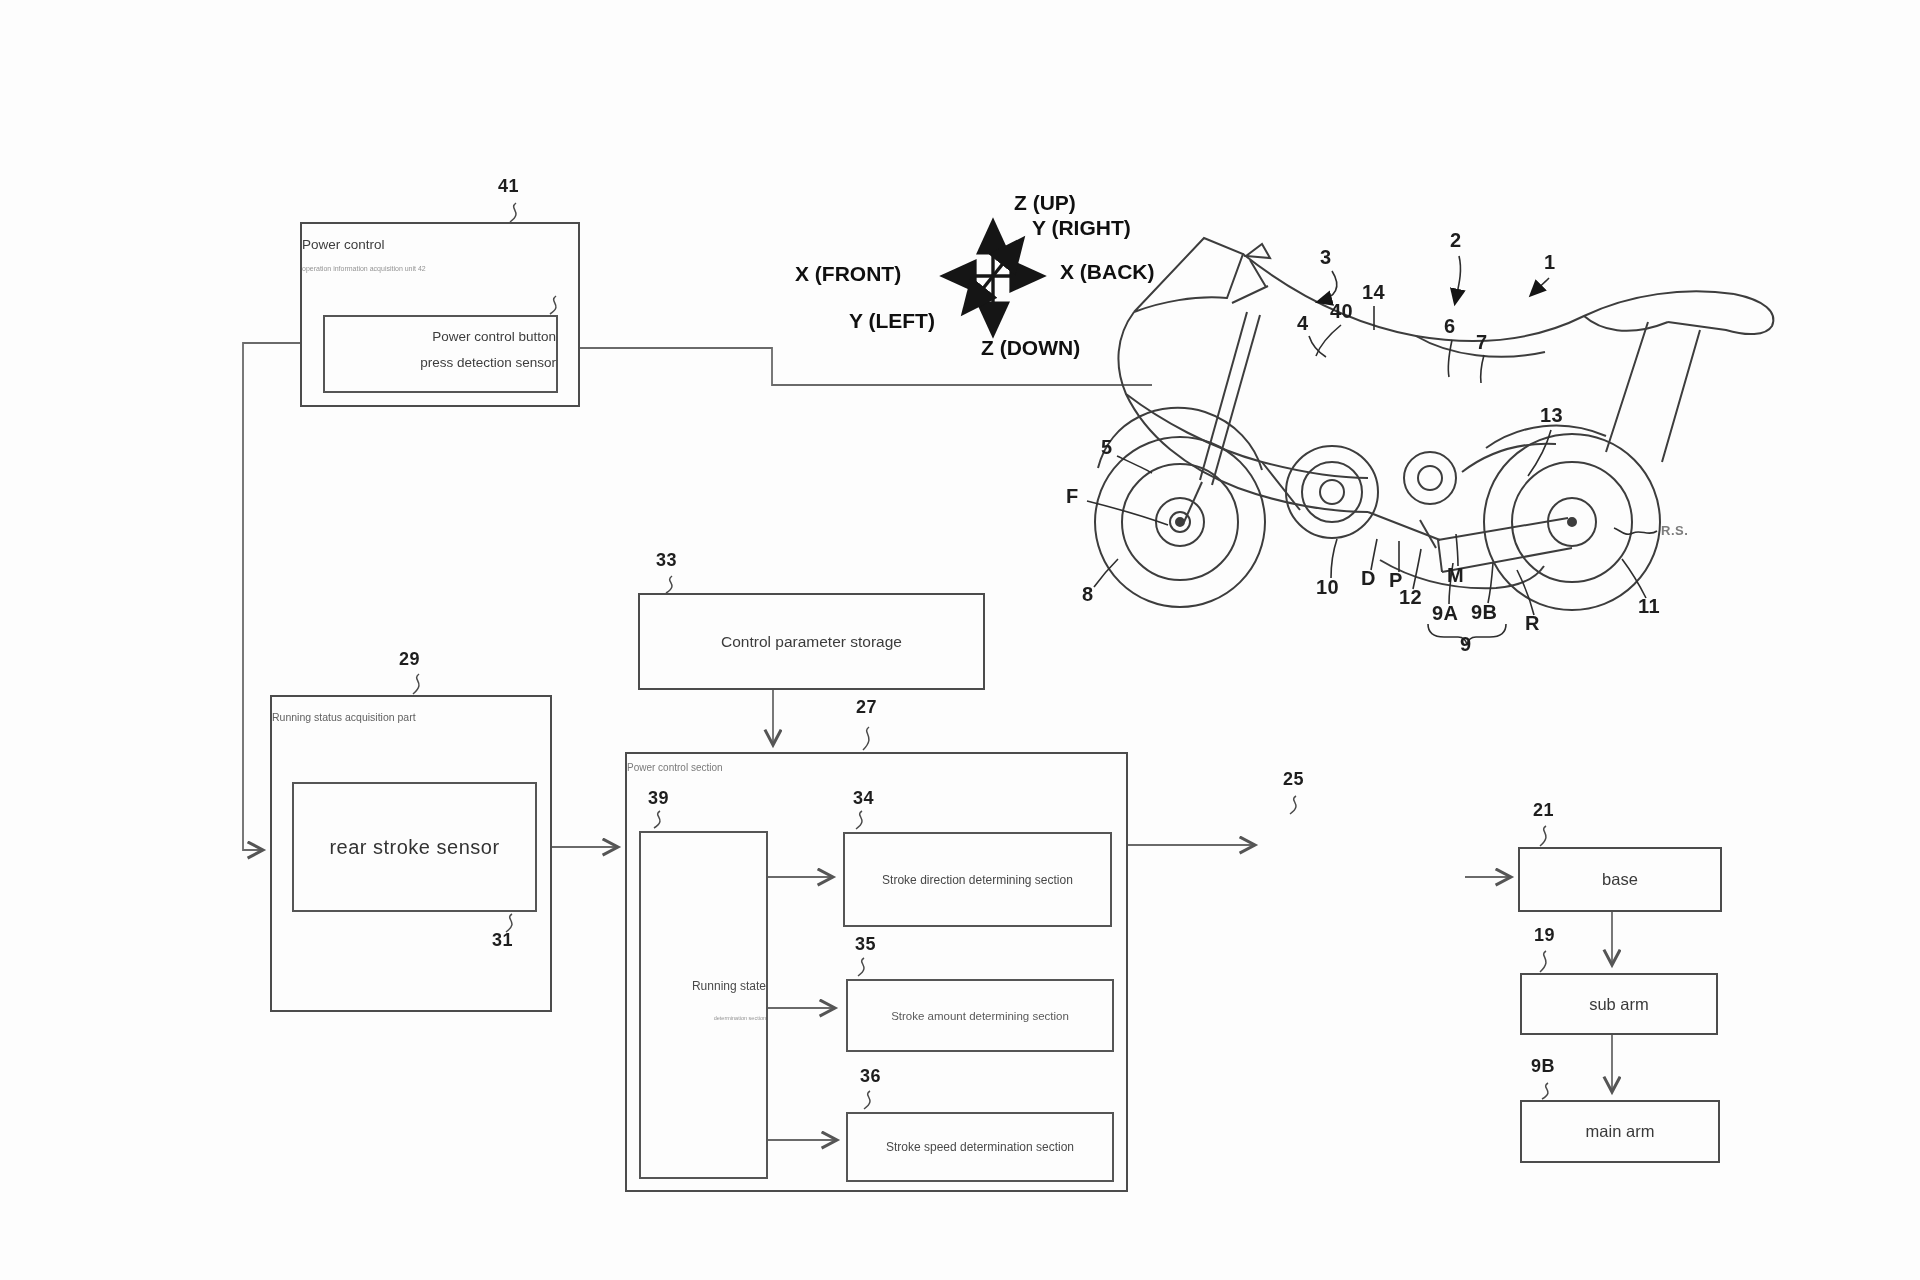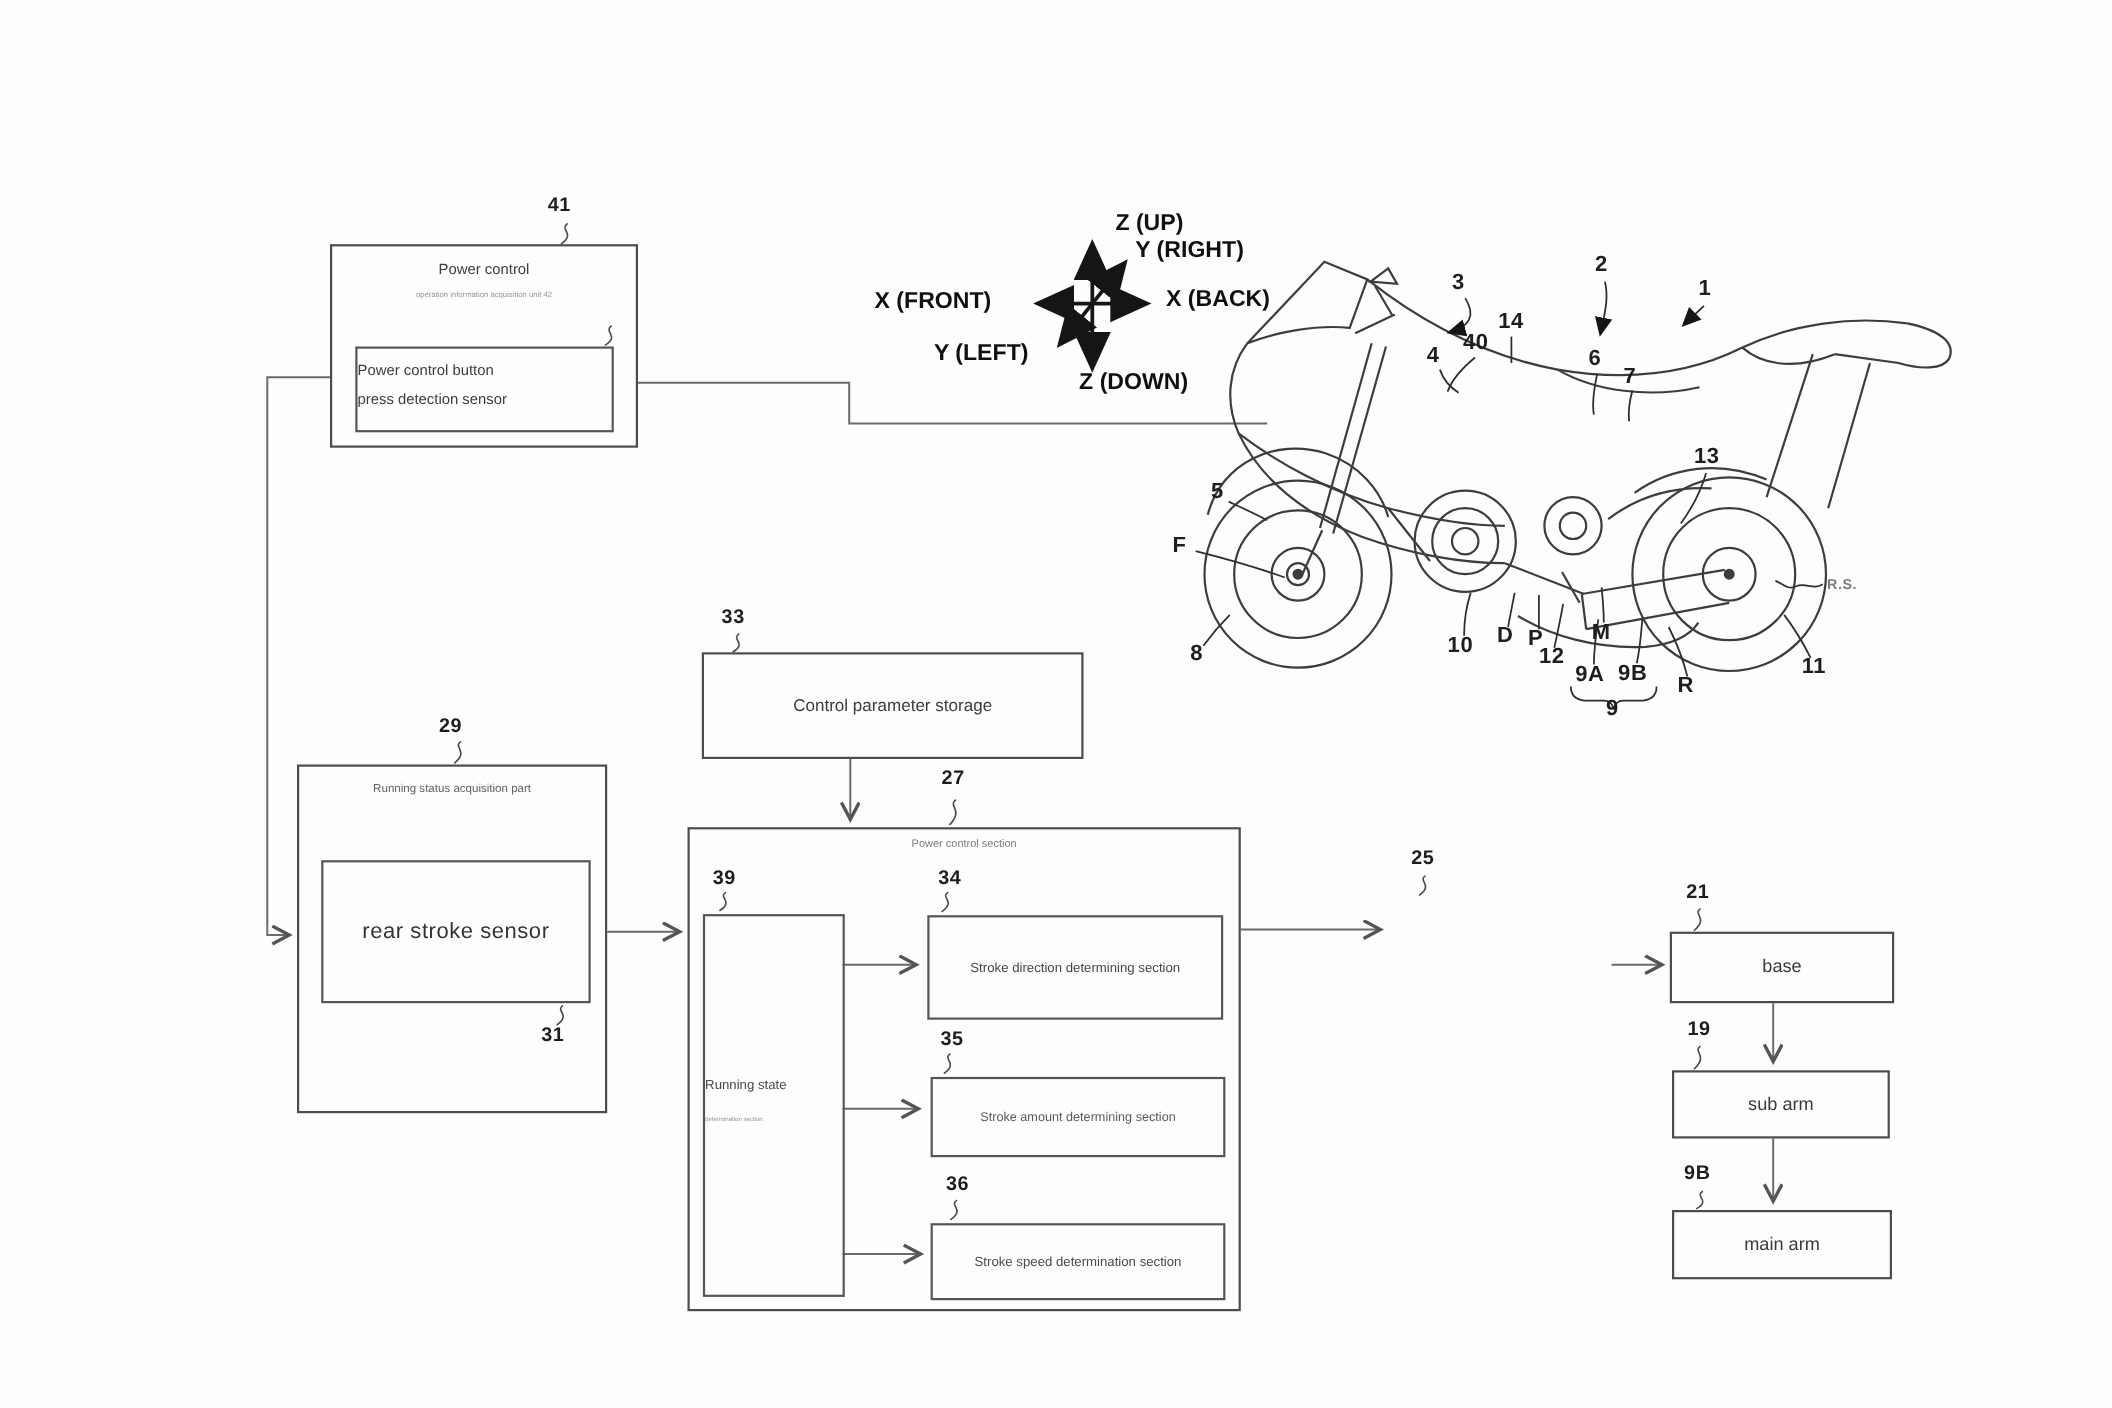--- a/index.html
+++ b/index.html
@@ -10,23 +10,23 @@
     -webkit-font-smoothing:antialiased;
   }
   .lines{position:absolute;left:0;top:0;width:1920px;height:1280px;}
   .box{position:absolute;border:2px solid #4c4c4c;background:transparent;box-sizing:border-box;}
   .box .inner{position:absolute;border:2px solid #555;box-sizing:border-box;background:transparent;}
   .ctr{display:flex;align-items:center;justify-content:center;text-align:center;}
   .ref{position:absolute;font-weight:bold;font-size:18px;color:#1e1e1e;letter-spacing:.5px;white-space:nowrap;}
   .ref.sm{font-size:20px;}
   .ref.rs{font-size:13px;font-weight:bold;color:#7c7c7c;}
   .axis-label{position:absolute;font-weight:bold;font-size:21px;color:#101010;white-space:nowrap;}
-  .boxtitle{width:100%;text-align:center;color:#3d3d3d;}
+  .boxtitle{width:100%;text-align:left;color:#3d3d3d;}
   .tiny{color:#949494;}
-  .stack{position:absolute;width:100%;text-align:left;}
+  .stack{position:absolute;width:100%;text-align:right;}
 </style>
 </head>
 <body>
 
 <div class="stage">
 
   <svg class="lines" viewBox="0 0 1920 1280">
     <defs>
       <marker id="chev" markerWidth="14" markerHeight="12" refX="9" refY="5" orient="auto">
         <path d="M1,0.5 L9.5,5 L1,9.5" fill="none" stroke="#555" stroke-width="1.7"></path>

